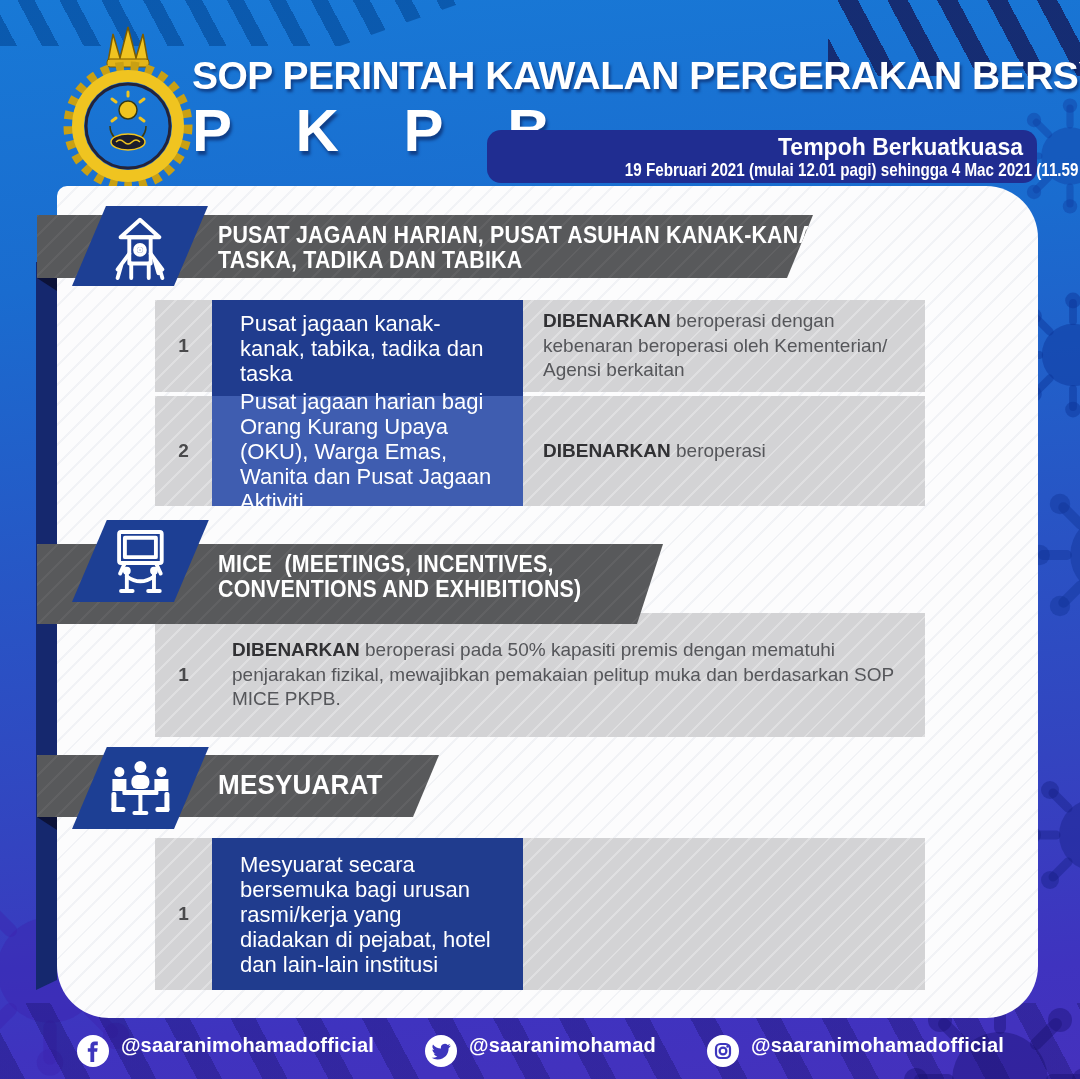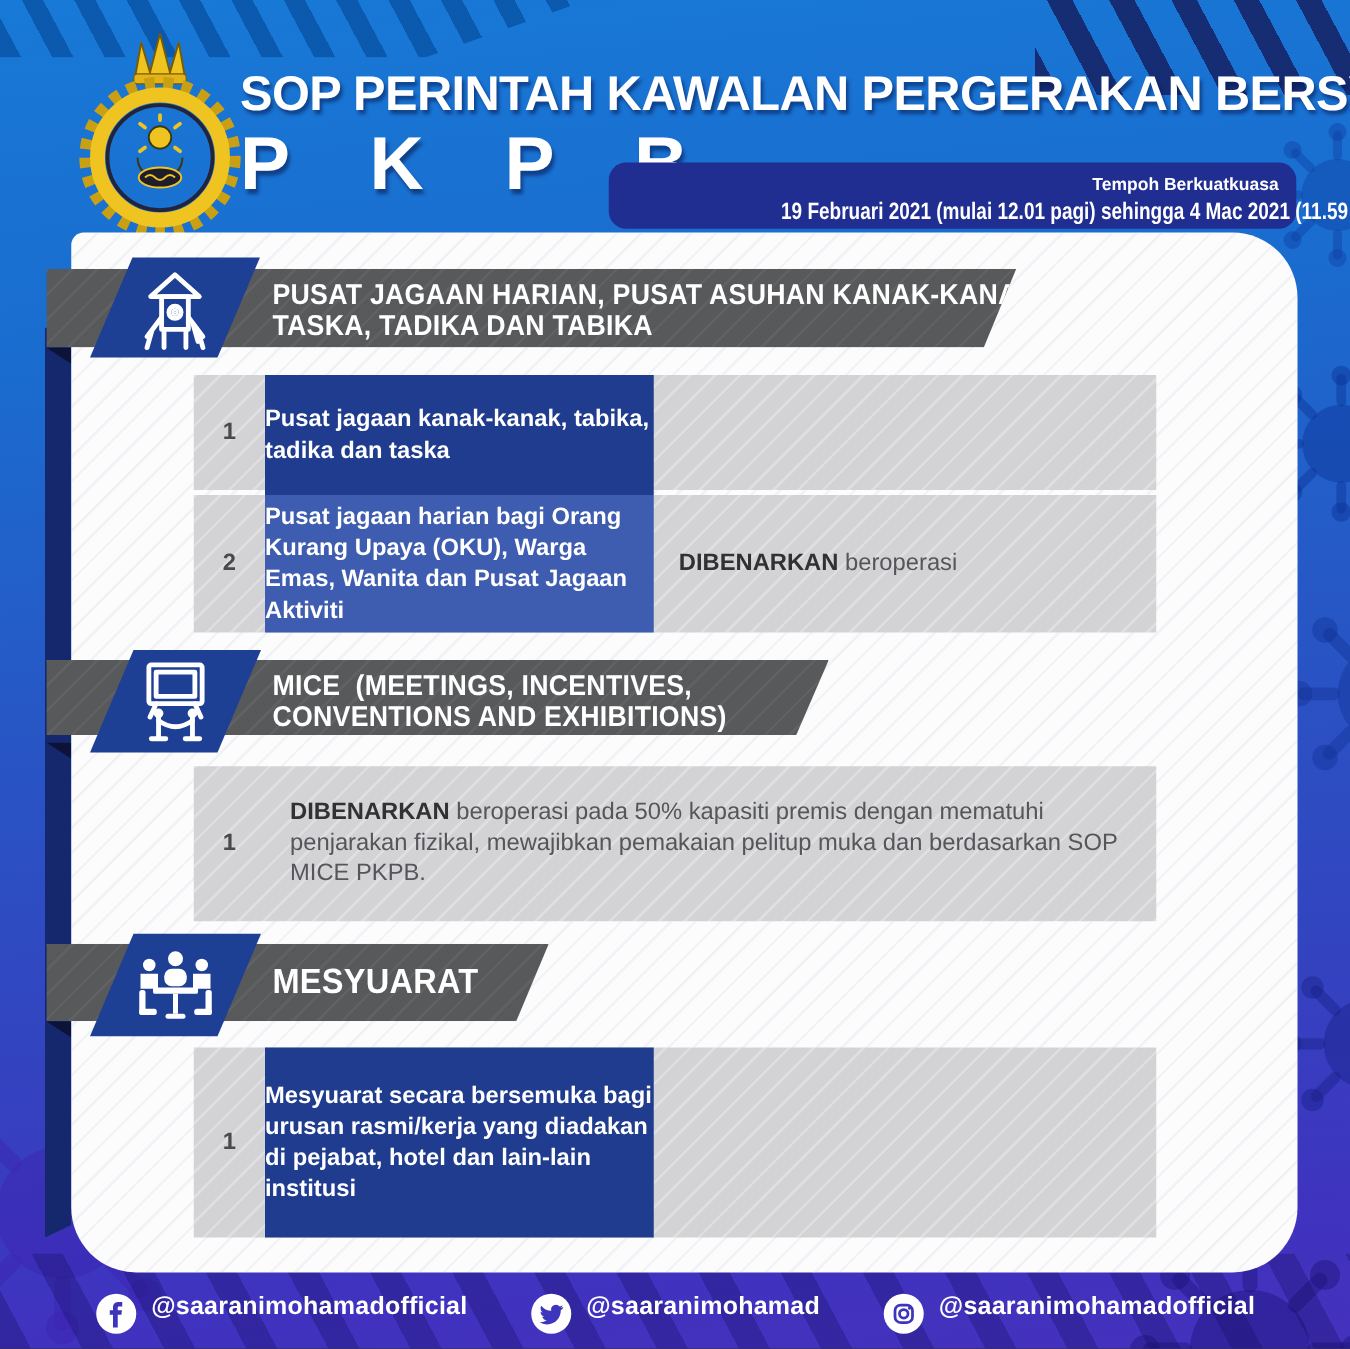--- a/index.html
+++ b/index.html
@@ -21,21 +21,21 @@
   
   .crest{position:absolute;left:52px;top:22px;width:152px;height:190px;}
   
   .title1{position:absolute;left:192px;top:54px;color:#fff;font-weight:bold;font-size:39px;
     letter-spacing:-0.5px;white-space:nowrap;text-shadow:2px 3px 3px rgba(8,22,76,.55);}
   .title2{position:absolute;left:192px;top:96px;color:#fff;font-weight:bold;font-size:60px;
     letter-spacing:24px;white-space:nowrap;text-shadow:2px 4px 3px rgba(8,22,76,.55);}
   
   .validity{position:absolute;left:487px;top:130px;width:550px;height:53px;background:#202d91;
     border-radius:14px;color:#fff;text-align:right;box-sizing:border-box;padding:7px 14px 0 10px;}
-  .validity .l1{font-weight:bold;font-size:14px;line-height:21px;}
+  .validity .l1{font-weight:bold;font-size:23px;line-height:21px;}
   .validity .l2{font-weight:bold;font-size:19px;line-height:23px;}
   .sqz{display:inline-block;transform:scaleX(.80);transform-origin:100% 50%;white-space:pre;}
   
   .card{position:absolute;left:57px;top:186px;width:981px;height:832px;background:#fcfcfd;
     border-radius:10px 52px 52px 52px;z-index:2;}
   .card::after{content:"";position:absolute;inset:0;border-radius:inherit;pointer-events:none;
     background:repeating-linear-gradient(135deg,rgba(170,180,200,.13) 0 2px,rgba(170,180,200,0) 2px 14px);}
   
   .lstrip{position:absolute;left:36px;top:262px;width:21px;height:728px;background:#15286e;z-index:1;
     clip-path:polygon(0 0,100% 0,100% calc(100% - 10px),0 100%);}
@@ -55,21 +55,21 @@
   .tile{position:absolute;width:102px;height:80px;background:#1d3f94;z-index:5;
     transform:skewX(-23deg);transform-origin:0 100%;}
   .tile-inner{position:absolute;inset:0;transform:skewX(23deg);display:flex;align-items:center;justify-content:center;}
   
   .tbl{position:absolute;left:155px;width:770px;z-index:3;display:flex;flex-direction:column;gap:4px;}
   .row{position:relative;display:flex;background-color:#d3d3d5;
     background-image:repeating-linear-gradient(135deg,rgba(255,255,255,.28) 0 2px,rgba(255,255,255,0) 2px 14px);}
   .num{width:57px;flex:0 0 57px;display:flex;align-items:center;justify-content:center;
     font-size:19px;font-weight:bold;color:#4a4a4c;}
   .item{width:311px;flex:0 0 311px;box-sizing:border-box;display:flex;align-items:center;
-    padding:10px 0;background:#203c8e;color:#fff;font-weight:bold;font-size:19px;line-height:25px;}
+    padding:10px 28px;background:#203c8e;color:#fff;font-weight:normal;font-size:22px;line-height:25px;}
   .row.alt .item{background:#3f5db0;}
   .row.cover .item{margin-bottom:-4px;}
   .detail{flex:1;box-sizing:border-box;display:flex;flex-direction:column;justify-content:center;
     padding:10px 20px;color:#55565a;font-size:19px;line-height:24.5px;}
   .stmt{margin:0;}
   .stmt + .stmt{margin-top:16px;}
   .kw{font-weight:bold;color:#313134;}
   
   .social{position:absolute;left:0;right:0;top:1034px;display:flex;justify-content:center;
     align-items:center;gap:50px;z-index:6;}
@@ -188,31 +188,34 @@
         <path d="M21,44 L9,60 M13,55 L9,69"></path>
         <path d="M43,44 L55,60 M51,55 L55,69 M47,50 L51,64"></path>
       </svg>
     </div>
   </div>
 
   <div class="tbl" style="top:300px;">
     <div class="row cover" style="height:92px;">
       <div class="num">1</div>
       <div class="item">Pusat jagaan kanak-kanak, tabika, tadika dan taska</div>
+      <div class="detail">
+        <p class="stmt"><span class="kw">DIBENARKAN</span> <span>beroperasi dengan kebenaran beroperasi oleh Kementerian/ Agensi berkaitan</span></p>
+      </div>
     </div>
     <div class="row alt" style="height:110px;">
       <div class="num">2</div>
       <div class="item">Pusat jagaan harian bagi Orang Kurang Upaya (OKU), Warga Emas, Wanita dan Pusat Jagaan Aktiviti</div>
       <div class="detail">
         <p class="stmt"><span class="kw">DIBENARKAN</span> <span>beroperasi</span></p>
       </div>
     </div>
   </div>
 
-  <div class="banner" style="left:37px;top:528px;width:626px;height:60px;">
+  <div class="banner" style="left:37px;top:544px;width:626px;height:80px;">
     <div class="btxt">
       <span class="bline"><span class="cond">MICE  (MEETINGS, INCENTIVES,</span></span>
       <span class="bline"><span class="cond">CONVENTIONS AND EXHIBITIONS)</span></span>
     </div>
   </div>
   <div class="fold" style="left:37px;top:594px;"></div>
   <div class="tile" style="left:72px;top:520px;height:82px;">
     <div class="tile-inner">
       <svg width="62" height="70" viewBox="0 0 64 72" fill="none" stroke="#fff" stroke-width="4" stroke-linecap="round" stroke-linejoin="round">
         <rect x="10" y="6" width="44" height="32" rx="2"></rect>

